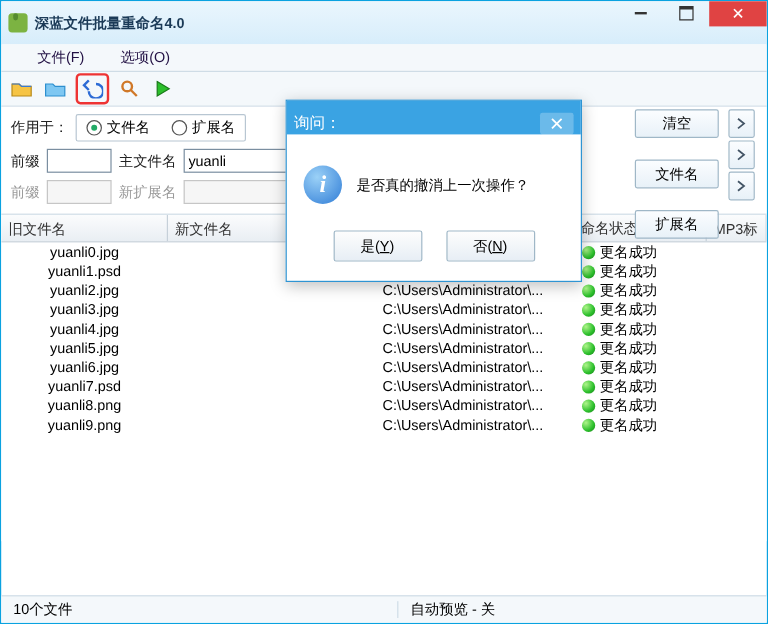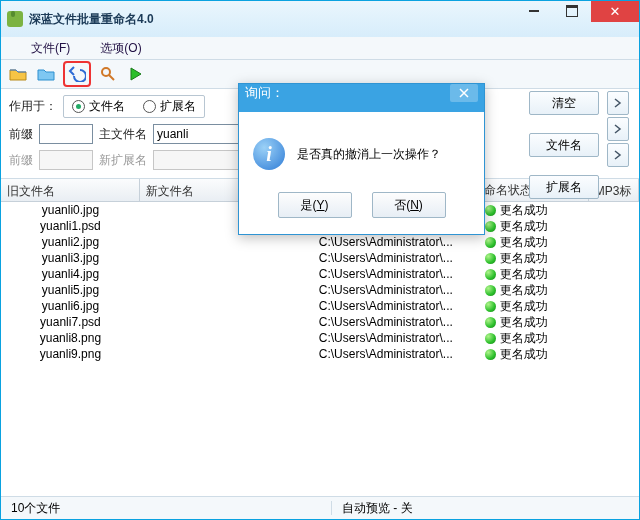--- a/index.html
+++ b/index.html
@@ -43,21 +43,21 @@
   .tbody{height:250px;overflow:auto;}
   .tr{display:flex;height:16px;align-items:center;}
   .td{padding:0 6px;white-space:nowrap;overflow:hidden;text-overflow:ellipsis;text-align:center;}
   .c-old{width:135px}.c-new{width:150px}.c-src{width:185px}.c-st{width:105px;display:flex;align-items:center;gap:4px}.c-mp3{width:40px}
   .dot-green{width:11px;height:11px;border-radius:50%;background:radial-gradient(circle at 30% 30%,#aef48a,#2bbf2b 60%,#1a7a1a);flex-shrink:0;}
   .statusbar{position:absolute;left:0;right:0;bottom:0;height:22px;background:#f4f8fb;border-top:1px solid #cfdce6;display:flex;align-items:center;}
   .statusbar .seg{padding:0 10px;}
   .statusbar .sep{width:1px;height:14px;background:#cfdce6;}
   
   .modal{position:absolute;left:237px;top:82px;width:245px;border:1px solid #2f94d3;box-shadow:0 3px 12px rgba(0,0,0,.25);background:#fff;z-index:5;}
-  .modal .mtitle{height:28px;background:#3aa3e3;color:#fff;display:flex;align-items:flex-start;padding:0 6px;font-size:13px;}
+  .modal .mtitle{height:28px;background:#3aa3e3;color:#fff;display:flex;align-items:flex-end;padding:0 6px;font-size:13px;}
   .modal .mtitle .mclose{margin-left:auto;width:28px;height:18px;background:rgba(255,255,255,.25);display:flex;align-items:center;justify-content:center;border-radius:2px;}
   .modal .mbody{padding:26px 14px 14px 14px;display:flex;align-items:center;gap:12px;}
   .info-icon{width:32px;height:32px;border-radius:50%;background:radial-gradient(circle at 35% 30%,#9bd1f7,#2f7cd6);display:flex;align-items:center;justify-content:center;color:#fff;font-family:Georgia,serif;font-style:italic;font-weight:bold;font-size:20px;}
   .modal .mfoot{display:flex;justify-content:center;gap:20px;padding:8px 0 16px 0;}
   .dlg-btn{min-width:72px;height:24px;border:1px solid #9fb7c7;background:linear-gradient(#fdfdfd,#e7eef5);border-radius:2px;display:flex;align-items:center;justify-content:center;}
   .ulet{text-decoration:underline;}
 </style>
 </head>
 <body>
 

